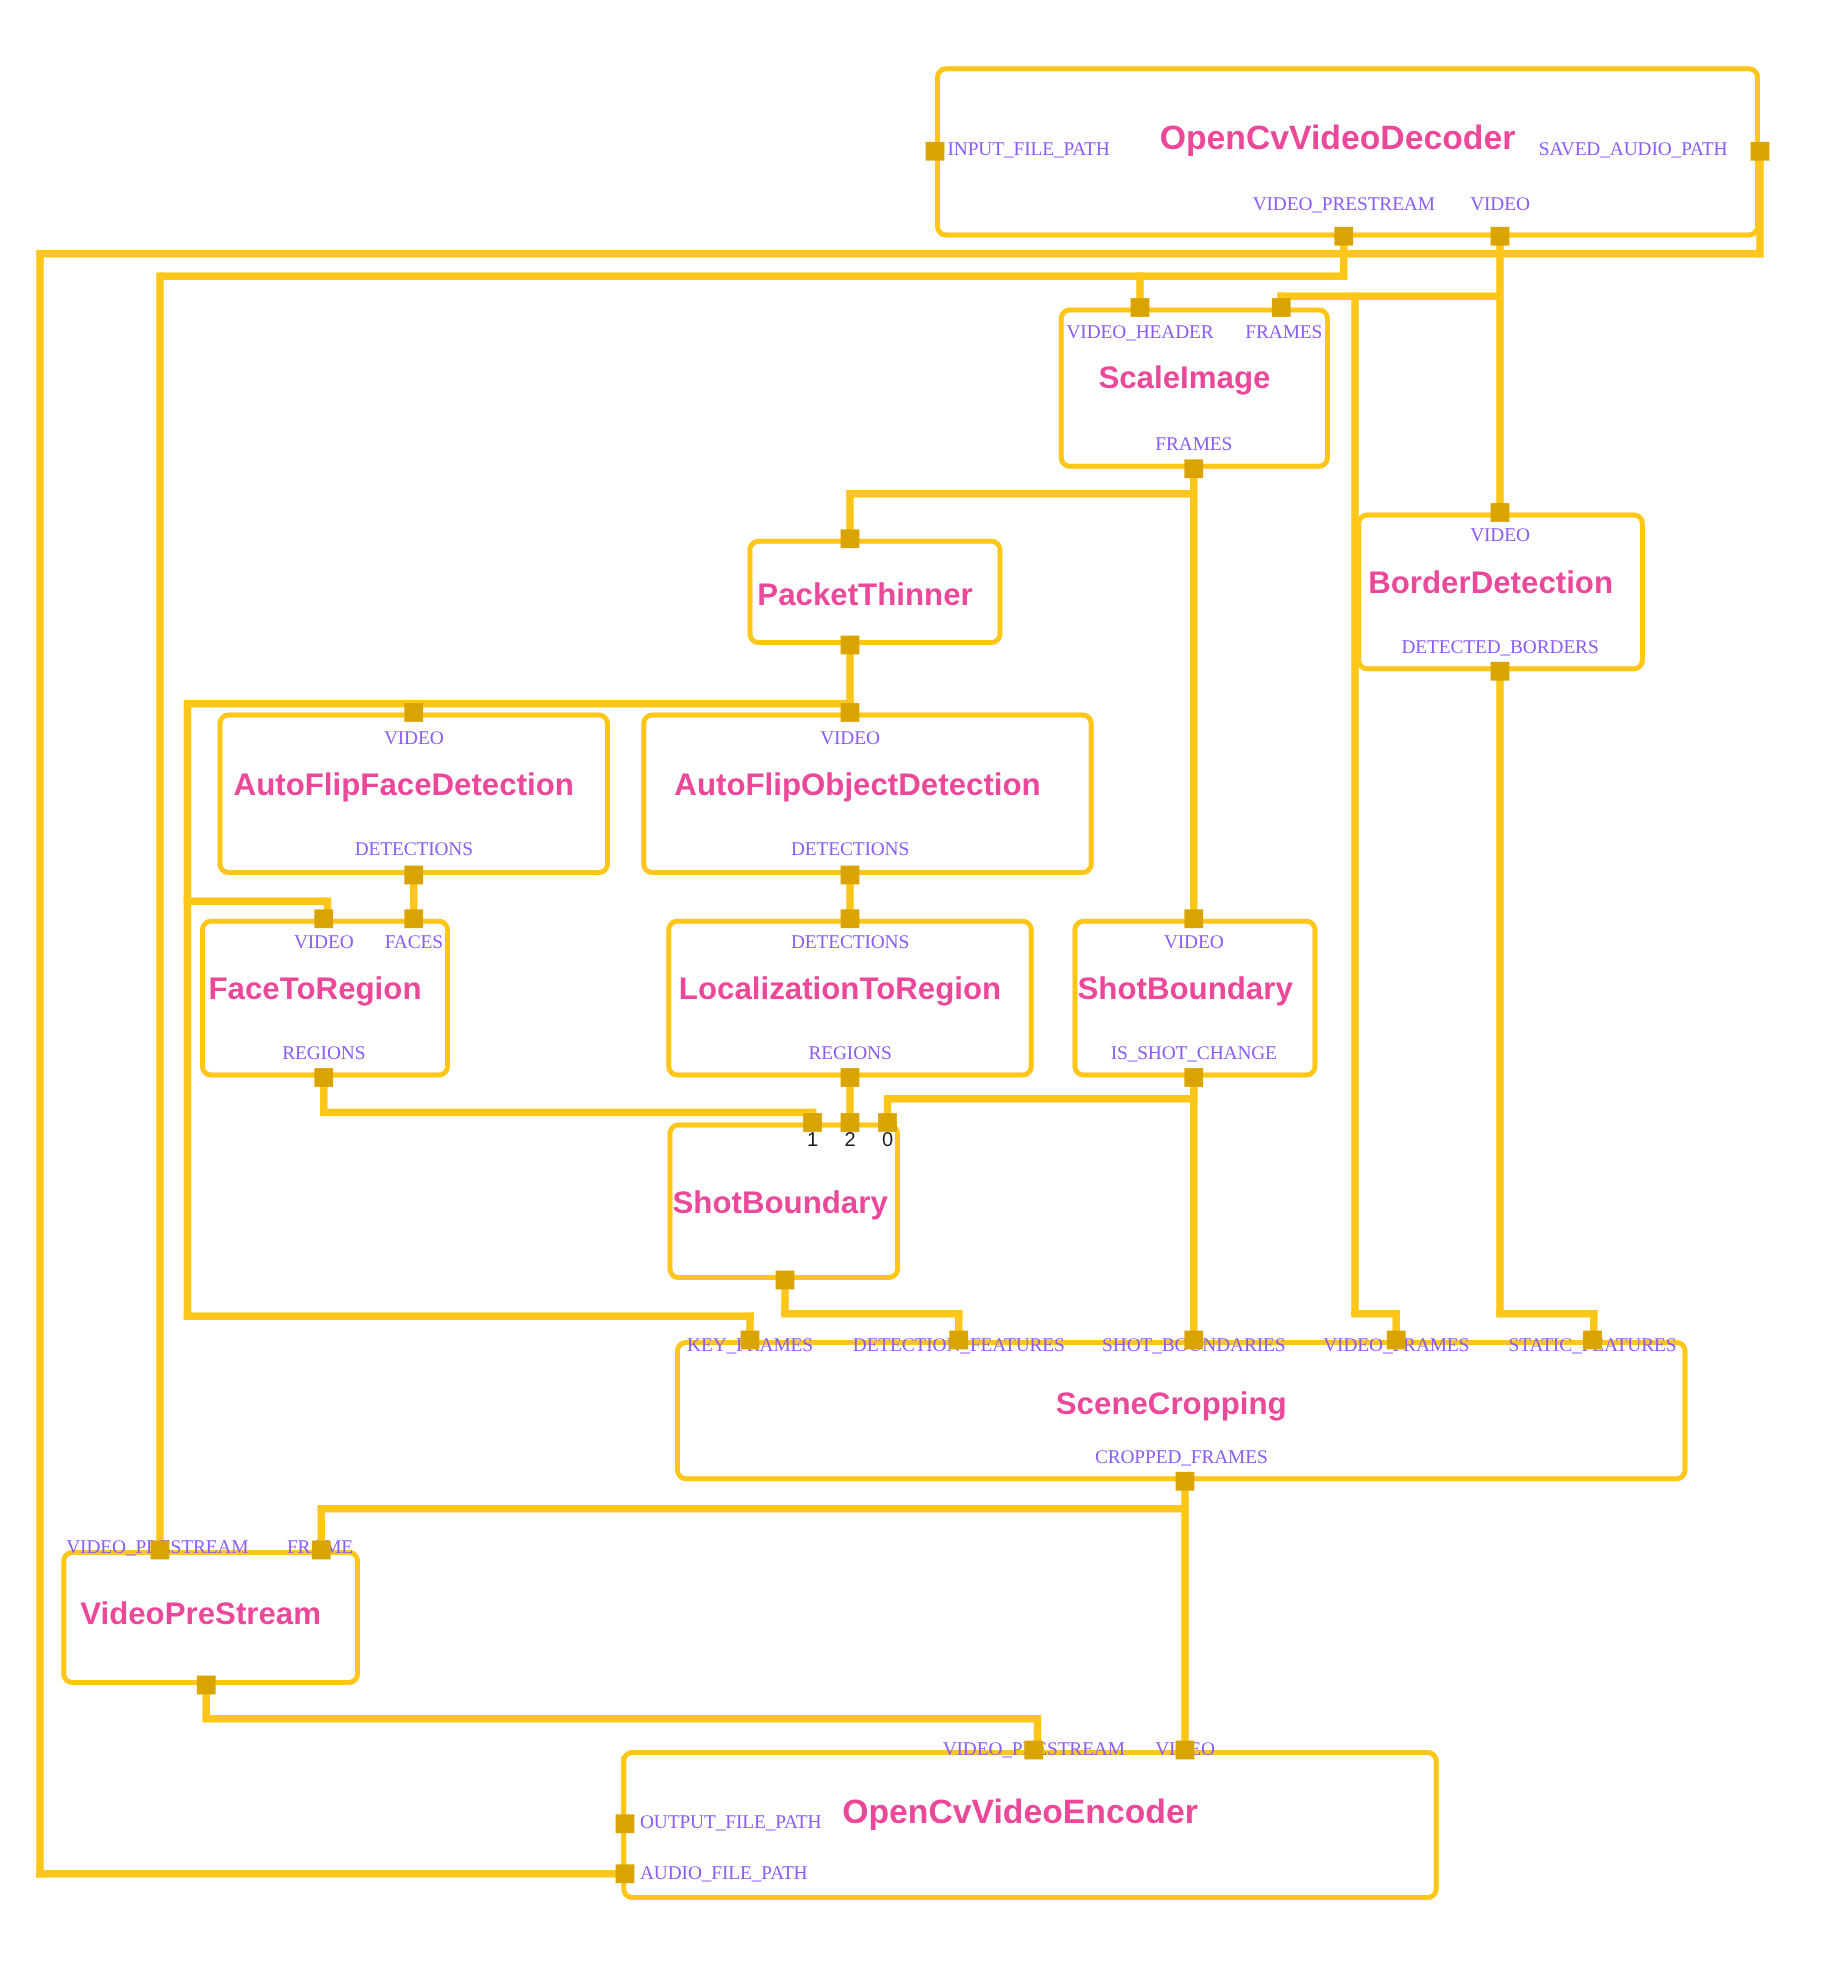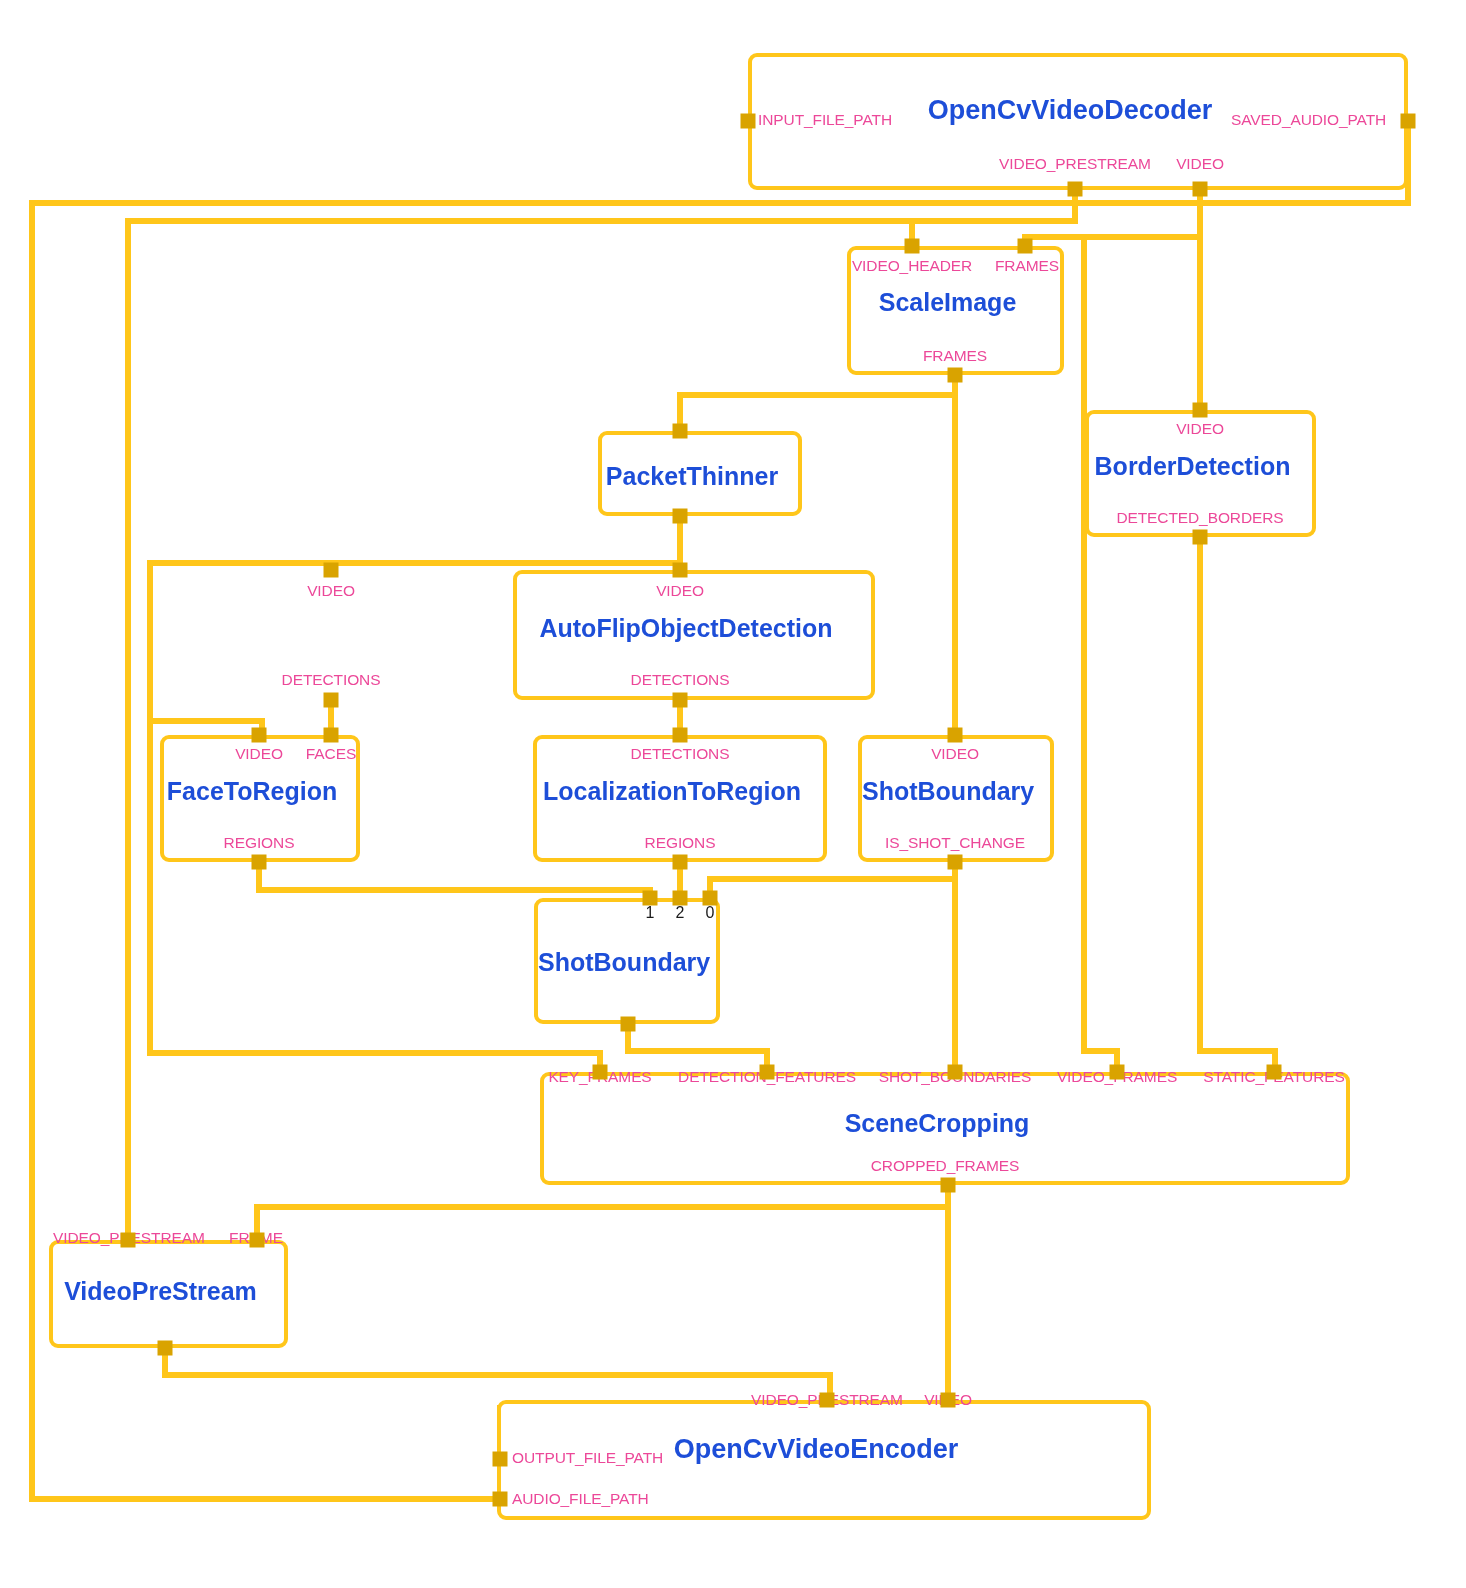--- a/index.html
+++ b/index.html
@@ -1,20 +1,20 @@
 <!DOCTYPE html>
 <html><head>
 <meta charset="utf-8">
 <style>
   html,body{margin:0;padding:0;background:#ffffff;}
   body{font-family:"Liberation Sans",sans-serif;}
   #canvas{position:relative;width:1466px;height:1588px;background:#fff;overflow:hidden;}
   .node{position:absolute;border:4px solid #FFC61A;border-radius:9px;background:#fff;box-sizing:border-box;}
-  .title{position:absolute;left:0;right:16px;text-align:center;font-weight:bold;color:#1d4ed8;white-space:nowrap;}
-  .plabel{position:absolute;font-size:15.5px;color:#ec4899;white-space:nowrap;letter-spacing:-0.1px;}
+  .title{position:absolute;left:0;right:16px;text-align:center;font-weight:bold;color:#ec4899;white-space:nowrap;}
+  .plabel{position:absolute;font-size:15.5px;color:#8b5cf6;white-space:nowrap;letter-spacing:-0.1px;font-family:Liberation Serif, serif;}
   .plabel.ctr{transform:translateX(-50%);}
   .plabel.lft{}
   .port{position:absolute;width:15px;height:15px;background:#D9A300;transform:translate(-50%,-50%);}
   .edge{position:absolute;background:#FFC61A;}
   .h{height:6px;}
   .v{width:6px;}
   .numlbl{position:absolute;font-size:16px;color:#1a1a1a;transform:translateX(-50%);}
 </style>
 </head>
 <body>
@@ -124,20 +124,23 @@
   <div class="port" style="left:680px;top:516px;"></div>
 
   <div class="node" style="left:1085px;top:410px;width:231px;height:127px;">
     <div class="title" style="top:38px;font-size:25px;">BorderDetection</div>
   </div>
   <div class="plabel ctr" style="left:1200px;top:420px;">VIDEO</div>
   <div class="plabel ctr" style="left:1200px;top:509px;">DETECTED_BORDERS</div>
   <div class="port" style="left:1200px;top:410px;"></div>
   <div class="port" style="left:1200px;top:537px;"></div>
 
+  <div class="node" style="left:174px;top:570px;width:314px;height:130px;">
+    <div class="title" style="top:40px;font-size:25px;">AutoFlipFaceDetection</div>
+  </div>
   <div class="plabel ctr" style="left:331px;top:582px;">VIDEO</div>
   <div class="plabel ctr" style="left:331px;top:671px;">DETECTIONS</div>
   <div class="port" style="left:331px;top:570px;"></div>
   <div class="port" style="left:331px;top:700px;"></div>
 
   <div class="node" style="left:513px;top:570px;width:362px;height:130px;">
     <div class="title" style="top:40px;font-size:25px;">AutoFlipObjectDetection</div>
   </div>
   <div class="plabel ctr" style="left:680px;top:582px;">VIDEO</div>
   <div class="plabel ctr" style="left:680px;top:671px;">DETECTIONS</div>

